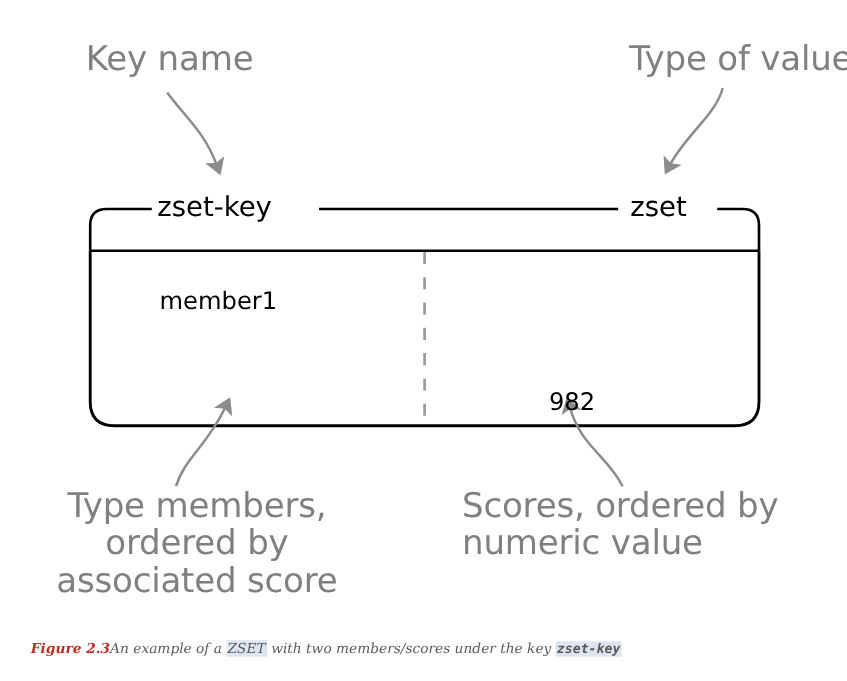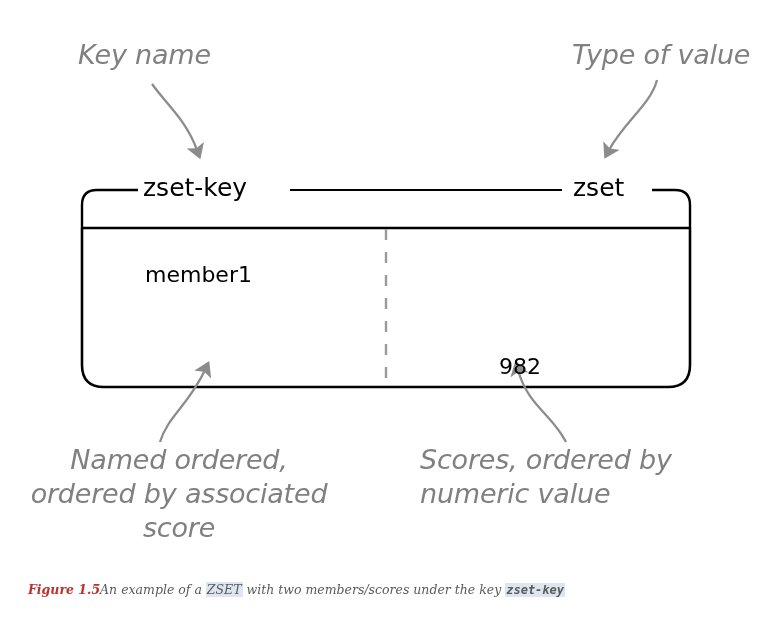--- a/index.html
+++ b/index.html
@@ -24,25 +24,24 @@
     position: absolute;
     left: 0; top: 0;
     width: 770px;
     height: 619px;
     overflow: visible;
   }
   .anno-text {
     position: absolute;
     color: #808080;
     font-family: "DejaVu Sans", sans-serif;
-    font-size: 27px;
+    font-size: 31px;
     line-height: 33px;
     white-space: nowrap;
     letter-spacing: -0.2px;
-    font-style: italic;
   }
   #label-key-name { left: 78px; top: 38px; }
   #label-type-of-value { left: 572px; top: 38px; }
   #label-named-members {
     left: 14px; top: 443px;
     text-align: center;
     width: 330px;
     white-space: normal;
     line-height: 34px;
   }
@@ -139,19 +138,19 @@
   <div class="box-text" id="key-name-text">zset-key</div>
 
   <div class="box-text" id="value-type-text">zset</div>
 
   <div class="box-text" id="member-row-0">member1</div>
 
 
 
   <div class="box-text" id="score-row-1">982</div>
 
-  <div class="anno-text" id="label-named-members">Named ordered, ordered by associated score</div>
+  <div class="anno-text" id="label-named-members">Type members, ordered by associated score</div>
 
   <div class="anno-text" id="label-scores">Scores, ordered by numeric value</div>
 
-  <div id="caption"><span class="fig-num">Figure 1.5</span><span>An example of a </span><span class="code">ZSET</span><span> with two members/scores under the key </span><span class="code-mono">zset-key</span></div>
+  <div id="caption"><span class="fig-num">Figure 2.3</span><span>An example of a </span><span class="code">ZSET</span><span> with two members/scores under the key </span><span class="code-mono">zset-key</span></div>
 
 </div>
 
 </body></html>

